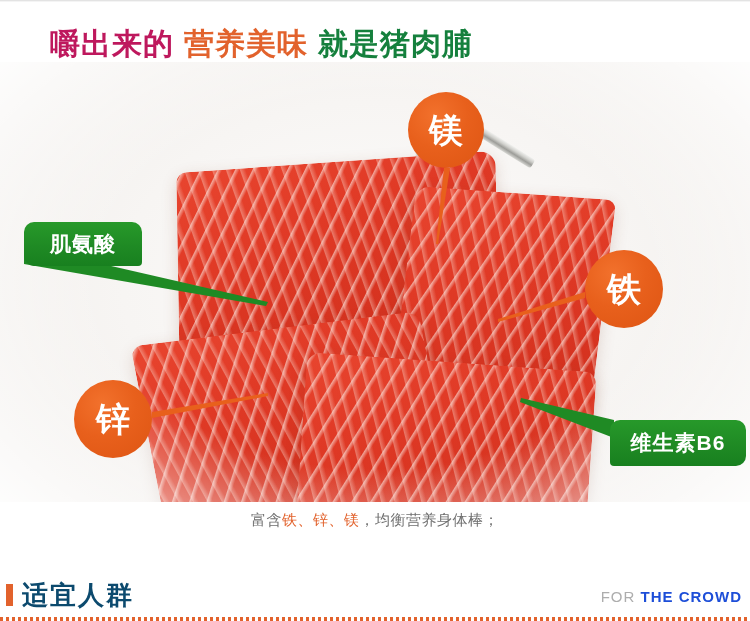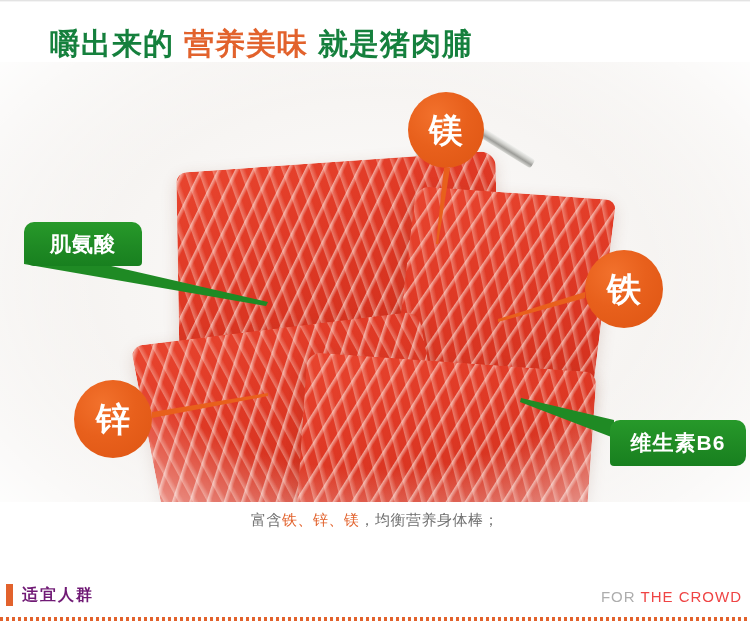--- a/index.html
+++ b/index.html
@@ -26,21 +26,21 @@
   
   .headline {
     position: absolute;
     top: 24px; left: 6px;
     font-size: 30px;
     font-weight: 700;
     letter-spacing: 1px;
     white-space: nowrap;
     line-height: 40px;
   }
-  .headline .seg-a { color: #15803d; padding-left: 44px; }
+  .headline .seg-a { color: #be185d; padding-left: 44px; }
   .headline .seg-b { color: #e2622c; margin-top: 25px; }
   .headline .seg-c { color: #15803d; }
   .headline .sp { display: inline-block; width: 10px; }
 
   
   .photo-stage {
     position: absolute;
     top: 62px; left: 0;
     width: 750px; height: 440px;
     overflow: hidden;
@@ -189,36 +189,36 @@
   }
   .footer-bar {
     position: absolute;
     left: 6px; top: 9px;
     width: 7px; height: 22px;
     background: #e2622c;
   }
   .footer-title {
     position: absolute;
     left: 22px; top: 6px;
-    font-size: 16px;
+    font-size: 26px;
     font-weight: 700;
-    color: #701a75;
+    color: #0c4a6e;
     letter-spacing: 2px;
     line-height: 28px;
   }
   .footer-en {
     position: absolute;
     right: 8px; top: 12px;
     font-size: 15px;
     letter-spacing: 1px;
     line-height: 20px;
     white-space: nowrap;
   }
   .footer-en .en-grey { color: #adadad; font-weight: 400; margin-left: 40px; }
-  .footer-en .en-accent { color: #ef4444; font-weight: 400; }
+  .footer-en .en-accent { color: #1d4ed8; font-weight: 700; }
   .footer-dots {
     position: absolute;
     left: 0; bottom: 0;
     width: 750px; height: 4px;
     background-image: repeating-linear-gradient(to right,
        #e2622c 0px, #e2622c 3px, #ffffff 3px, #ffffff 6px);
   }
 </style>
 </head>
 <body>

